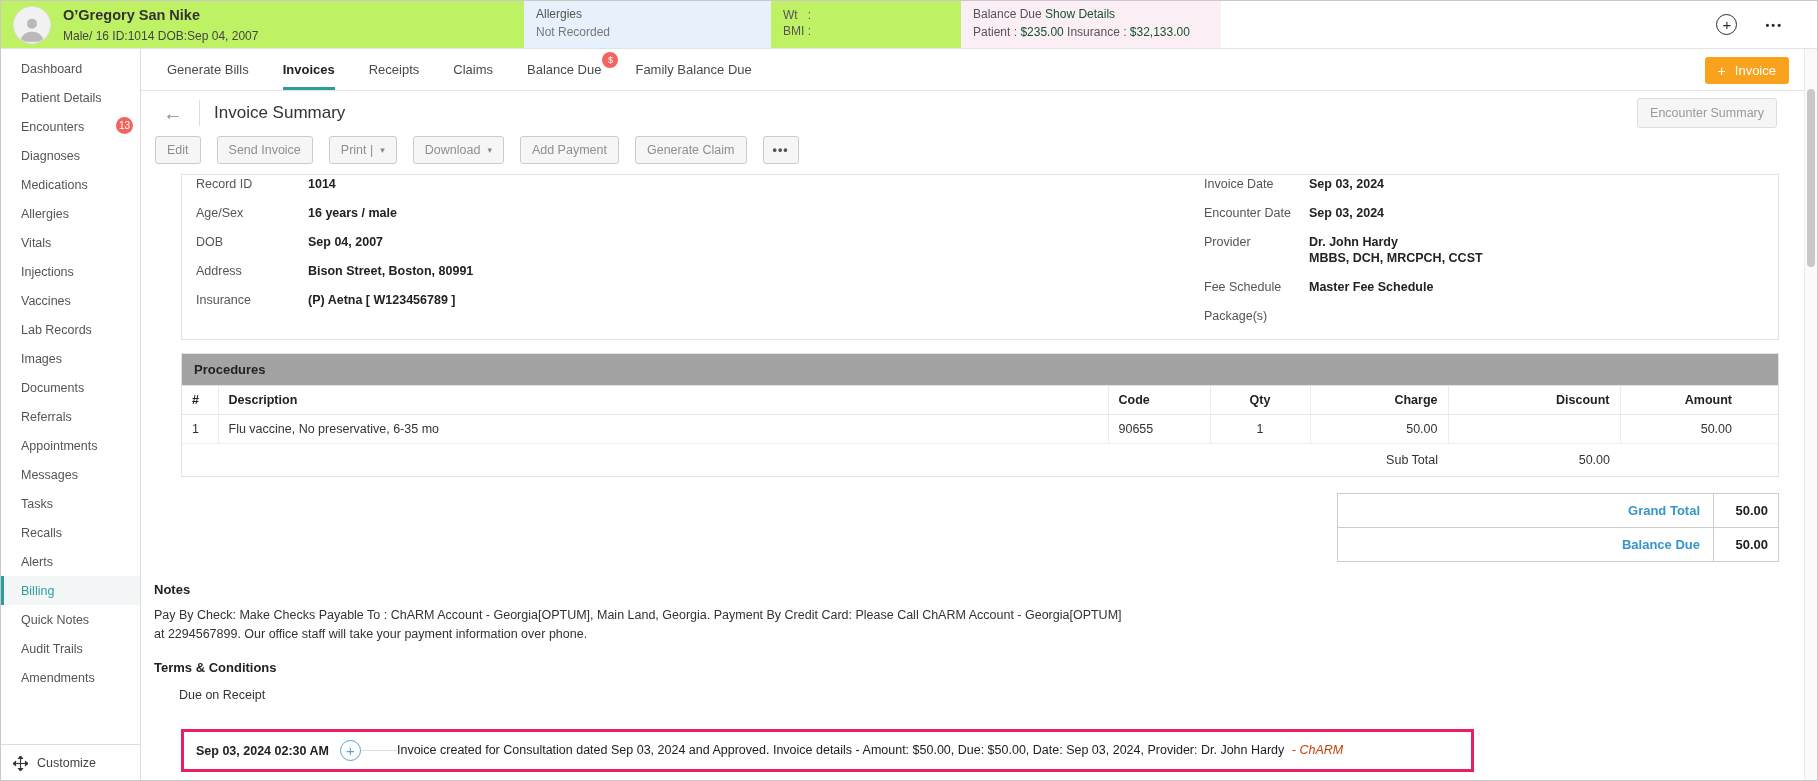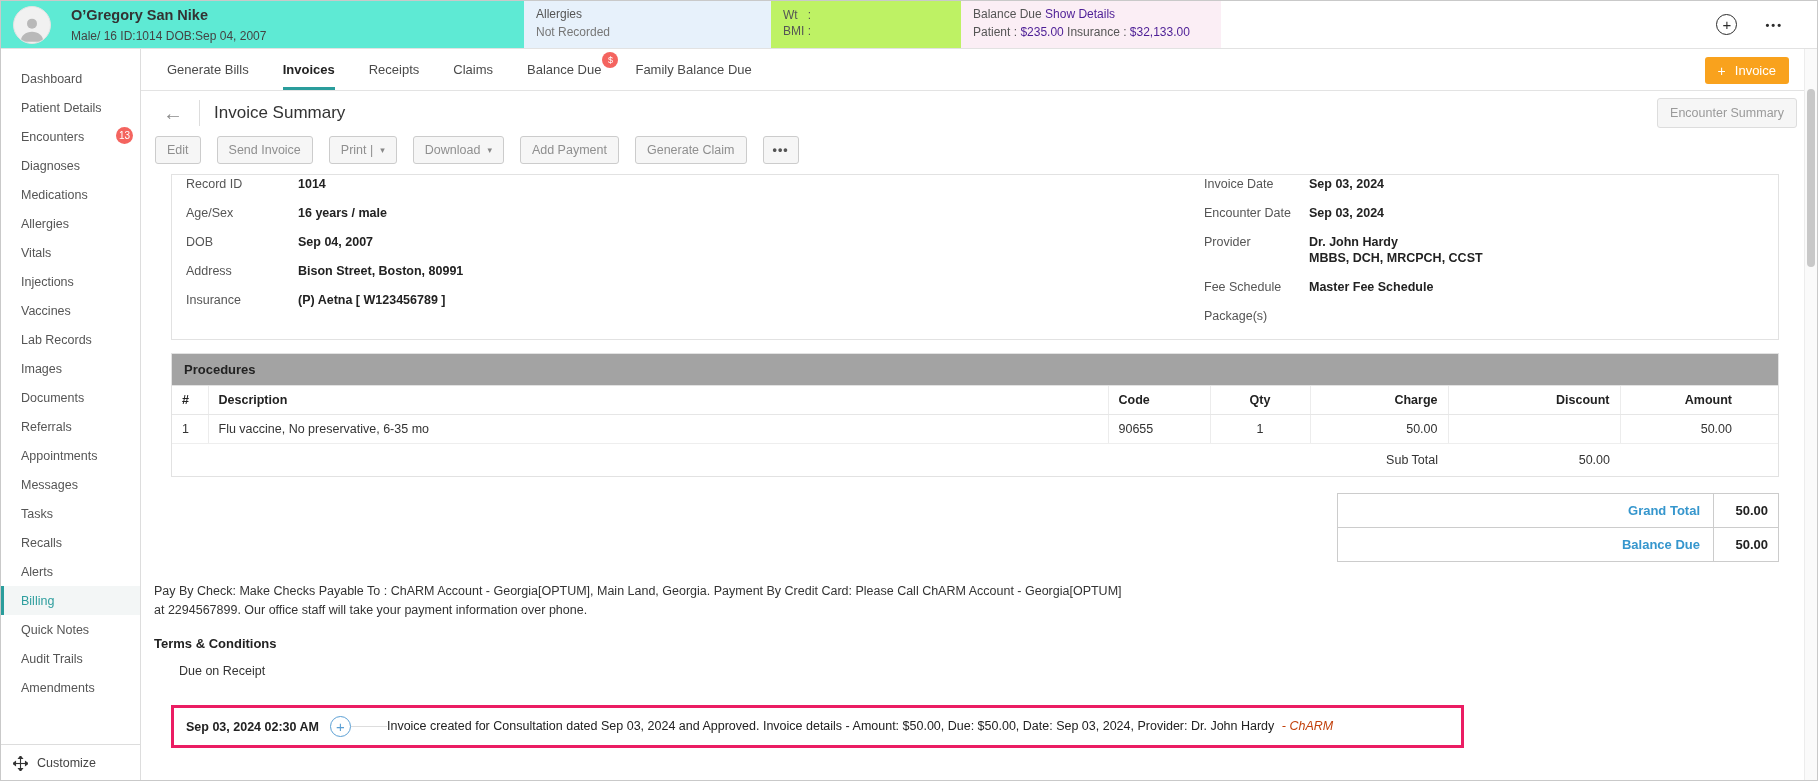--- a/index.html
+++ b/index.html
@@ -5,45 +5,45 @@
   * { box-sizing: border-box; margin: 0; padding: 0; }
   html,body { background:#fff; }
   body { font-family: "Liberation Sans", "DejaVu Sans", sans-serif; }
 
   .screen { position:relative; width:1818px; height:781px; background:#fff;
             border:1px solid #c9c9c9; overflow:hidden; }
 
   
   .topbar { display:flex; height:48px; border-bottom:1px solid #e2e2e2; font-size:12px; }
   .tb-sec { padding:6px 12px; overflow:hidden; }
-  .tb-patient { width:523px; background:#5eead4; display:flex; align-items:center; gap:20px; padding:4px 12px; }
+  .tb-patient { width:523px; background:#bef264; display:flex; align-items:center; gap:12px; padding:4px 12px; }
   .avatar { width:38px; height:38px; border-radius:50%; background:#f1f1f1; border:1px solid #e3e3e3;
             display:flex; align-items:flex-end; justify-content:center; overflow:hidden; flex:0 0 auto; }
   .p-name { font-size:14.5px; font-weight:bold; color:#333; line-height:17px; }
   .p-demo { font-size:12px; color:#444; margin-top:5px;text-align:center; }
   .tb-label { color:#555; line-height:15px; }
   .tb-value { color:#777; margin-top:3px; }
   .tb-allergies { width:247px; background:#e7f1fb; }
   .tb-visits { width:262px; background:#fcefed; font-size:11.5px; }
   .tb-visits .row { line-height:13.5px; color:#555; }
   .tb-wt { width:190px; background:#bef264; }
   .tb-wt .row { line-height:16px; color:#555; white-space:pre; }
   .tb-balance { width:260px; background:#fbeef5; }
-  .link { color:#4c1d95; cursor:pointer; }
+  .link { color:#14532d; cursor:pointer; }
   .tb-actions { flex:1; display:flex; align-items:center; justify-content:flex-end; gap:28px; padding-right:34px; }
   .circle-plus { width:21px; height:21px; border:1.5px solid #2b2b2b; border-radius:50%; color:#2b2b2b;
                  display:flex; align-items:center; justify-content:center; font-size:15px; line-height:1; cursor:pointer; }
   .dots { font-size:11px; font-weight:bold; letter-spacing:2px; color:#2b2b2b; cursor:pointer; }
 
   
   .bodyrow { display:flex; height:732px; }
 
   
   .sidebar { width:140px; border-right:1px solid #ddd; display:flex; flex-direction:column; background:#fff; }
-  .side-list { flex:1; padding-top:15px; }
+  .side-list { flex:1; padding-top:5px; }
   .side-item { position:relative; padding:6.5px 6px 6.5px 20px; font-size:12.5px; color:#555;
                line-height:16px; cursor:pointer; }
   .side-item.active { color:#2e9e9e; background:#f3f6f6; border-left:3px solid #2a9d9c; padding-left:17px; }
   .side-badge { position:absolute; right:7px; top:5px; min-width:17px; height:17px; border-radius:9px;
                 background:#f4645f; color:#fff; font-size:10px; display:flex; align-items:center;
                 justify-content:center; padding:0 3px; }
   .customize { border-top:1px solid #ddd; height:37px; display:flex; align-items:center; gap:9px;
                padding:0 12px; font-size:12.5px; color:#444; cursor:pointer; }
 
   
@@ -57,30 +57,30 @@
   .tab-badge { position:absolute; top:3px; right:-17px; width:16px; height:16px; border-radius:50%;
                background:#f4645f; color:#fff; font-size:9px; display:flex; align-items:center; justify-content:center; }
   .invoice-btn { position:absolute; right:28px; top:8px; background:#f9a21d; border:none; color:#fff;
                  font-size:13px; padding:6px 13px; border-radius:3px; display:flex; gap:9px; align-items:center; cursor:pointer; }
   .invoice-btn .plus { font-size:14px; line-height:1; }
 
   .titlebar { height:44px; display:flex; align-items:center; padding-left:14px; position:relative; }
   .back-arrow { color:#8a8a8a; font-size:20px; font-weight:bold; padding:0 8px; cursor:pointer; }
   .title-div { width:1px; height:26px; background:#ddd; margin:0 14px 0 8px; }
   .page-title { font-size:17px; color:#333; }
-  .enc-btn { position:absolute; right:20px; top:7px; background:#f6f6f6; border:1px solid #ddd;
+  .enc-btn { position:absolute; right:40px; top:7px; background:#f6f6f6; border:1px solid #ddd;
              color:#9a9a9a; font-size:12.5px; padding:7px 12px; border-radius:3px; cursor:pointer; }
 
   .actionsbar { display:flex; gap:16px; padding:1px 0 10px 14px; }
   .abtn { background:#f6f6f6; border:1px solid #ccc; border-radius:3px; color:#8f8f8f; font-size:12.5px;
           padding:6px 11px; display:flex; align-items:center; gap:7px; cursor:pointer; }
   .abtn .caret { font-size:9px; color:#888; }
   .abtn.more { font-weight:bold; letter-spacing:1px; color:#555; padding:6px 9px; }
 
-  .content { margin:0 38px 0 30px; }
+  .content { margin:0 38px 0 40px; }
   .content-wide { margin:0 38px 0 13px; }
 
   
   .details-panel { border:1px solid #e2e2e2; padding:0 14px 9px; overflow:hidden; }
   .details-inner { display:flex; margin-top:-6px; }
   .dcol-left { flex:1; }
   .dcol-right { width:560px; }
   .drow { display:flex; padding:6.5px 0; font-size:12.5px; line-height:16px; }
   .dlabel { width:112px; color:#555; flex:0 0 auto; }
   .dcol-right .dlabel { width:105px; }
@@ -388,20 +388,21 @@
           <div class="trow">
             <div class="tlabel">Balance Due</div>
             <div class="tvalue">50.00</div>
           </div>
         </div>
       </div>
 
       <div class="content-wide">
 
         <div class="notes-sec">
+          <div class="section-h">Notes</div>
           <div class="note-line first"> Pay By Check: Make Checks Payable To : ChARM Account - Georgia[OPTUM], Main Land, Georgia. Payment By Credit Card: Please Call ChARM Account - Georgia[OPTUM]</div>
           <div class="note-line">at 2294567899. Our office staff will take your payment information over phone.</div>
         </div>
 
         <div class="terms-sec">
           <div class="section-h">Terms &amp; Conditions</div>
           <div class="terms-body">Due on Receipt</div>
         </div>
       </div>
 

